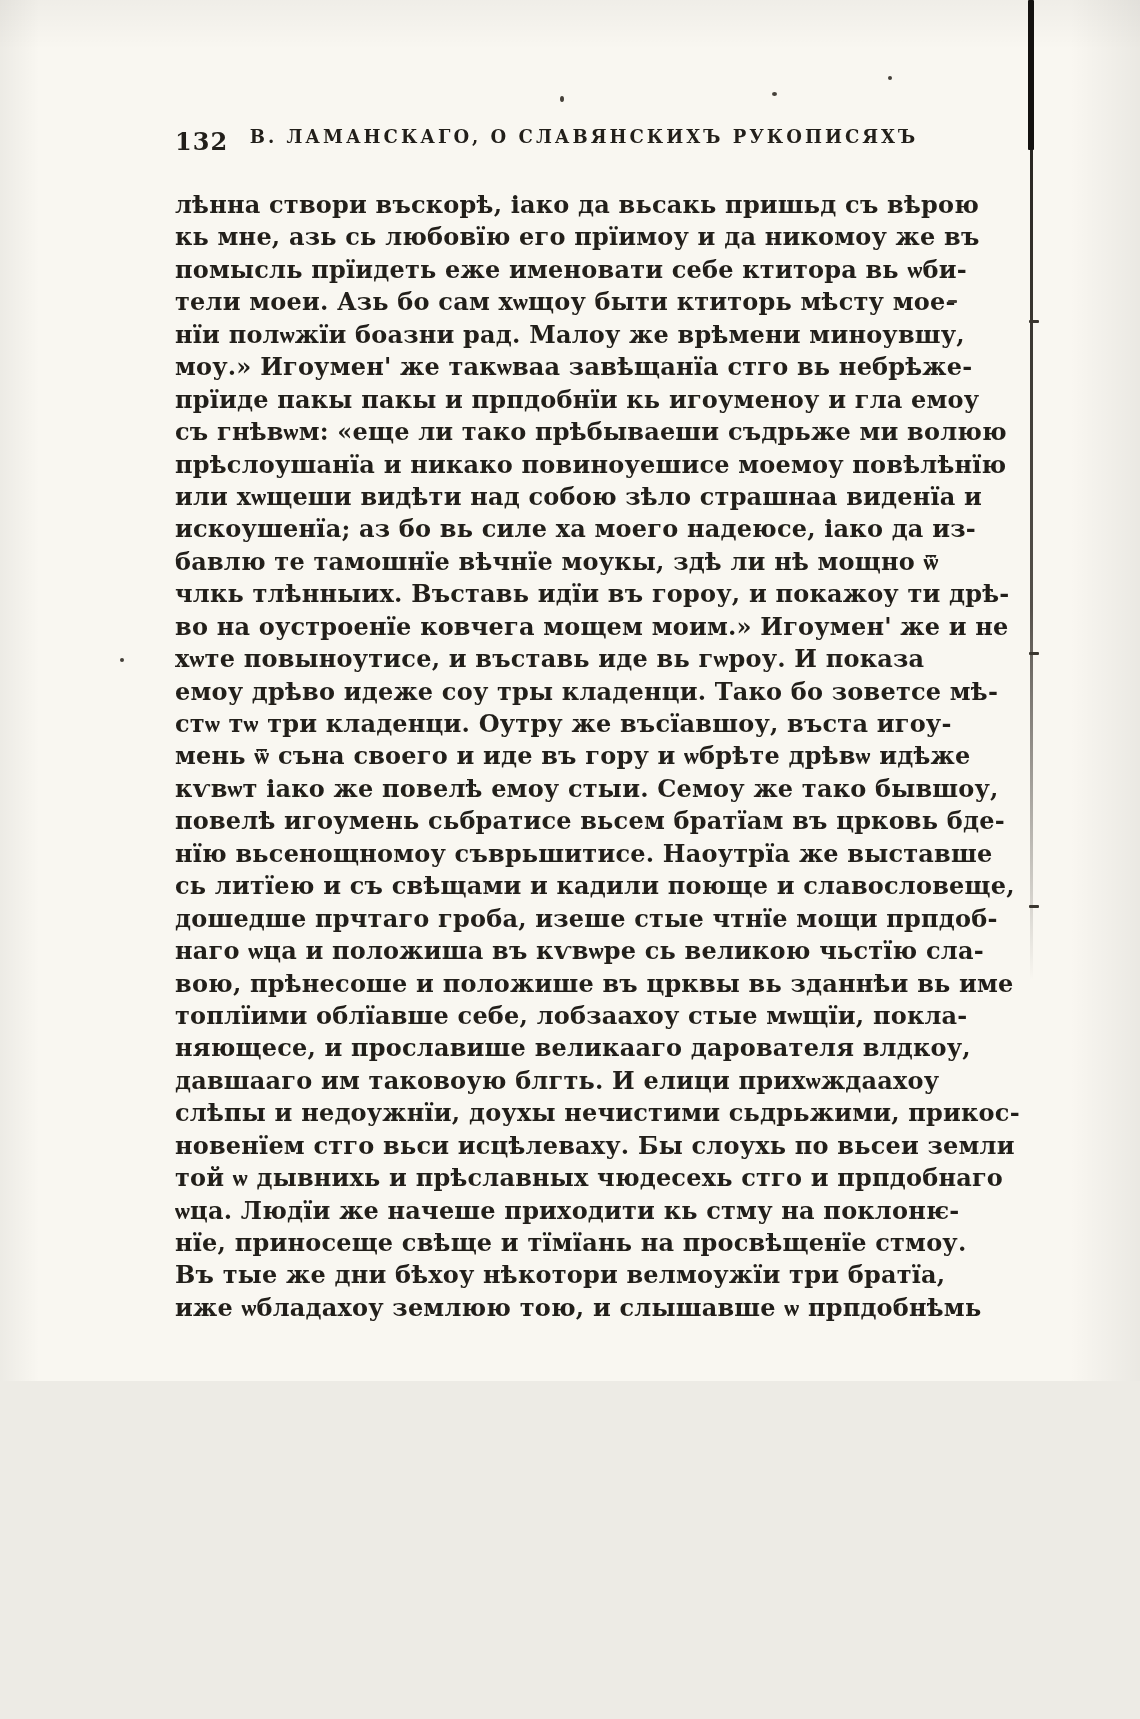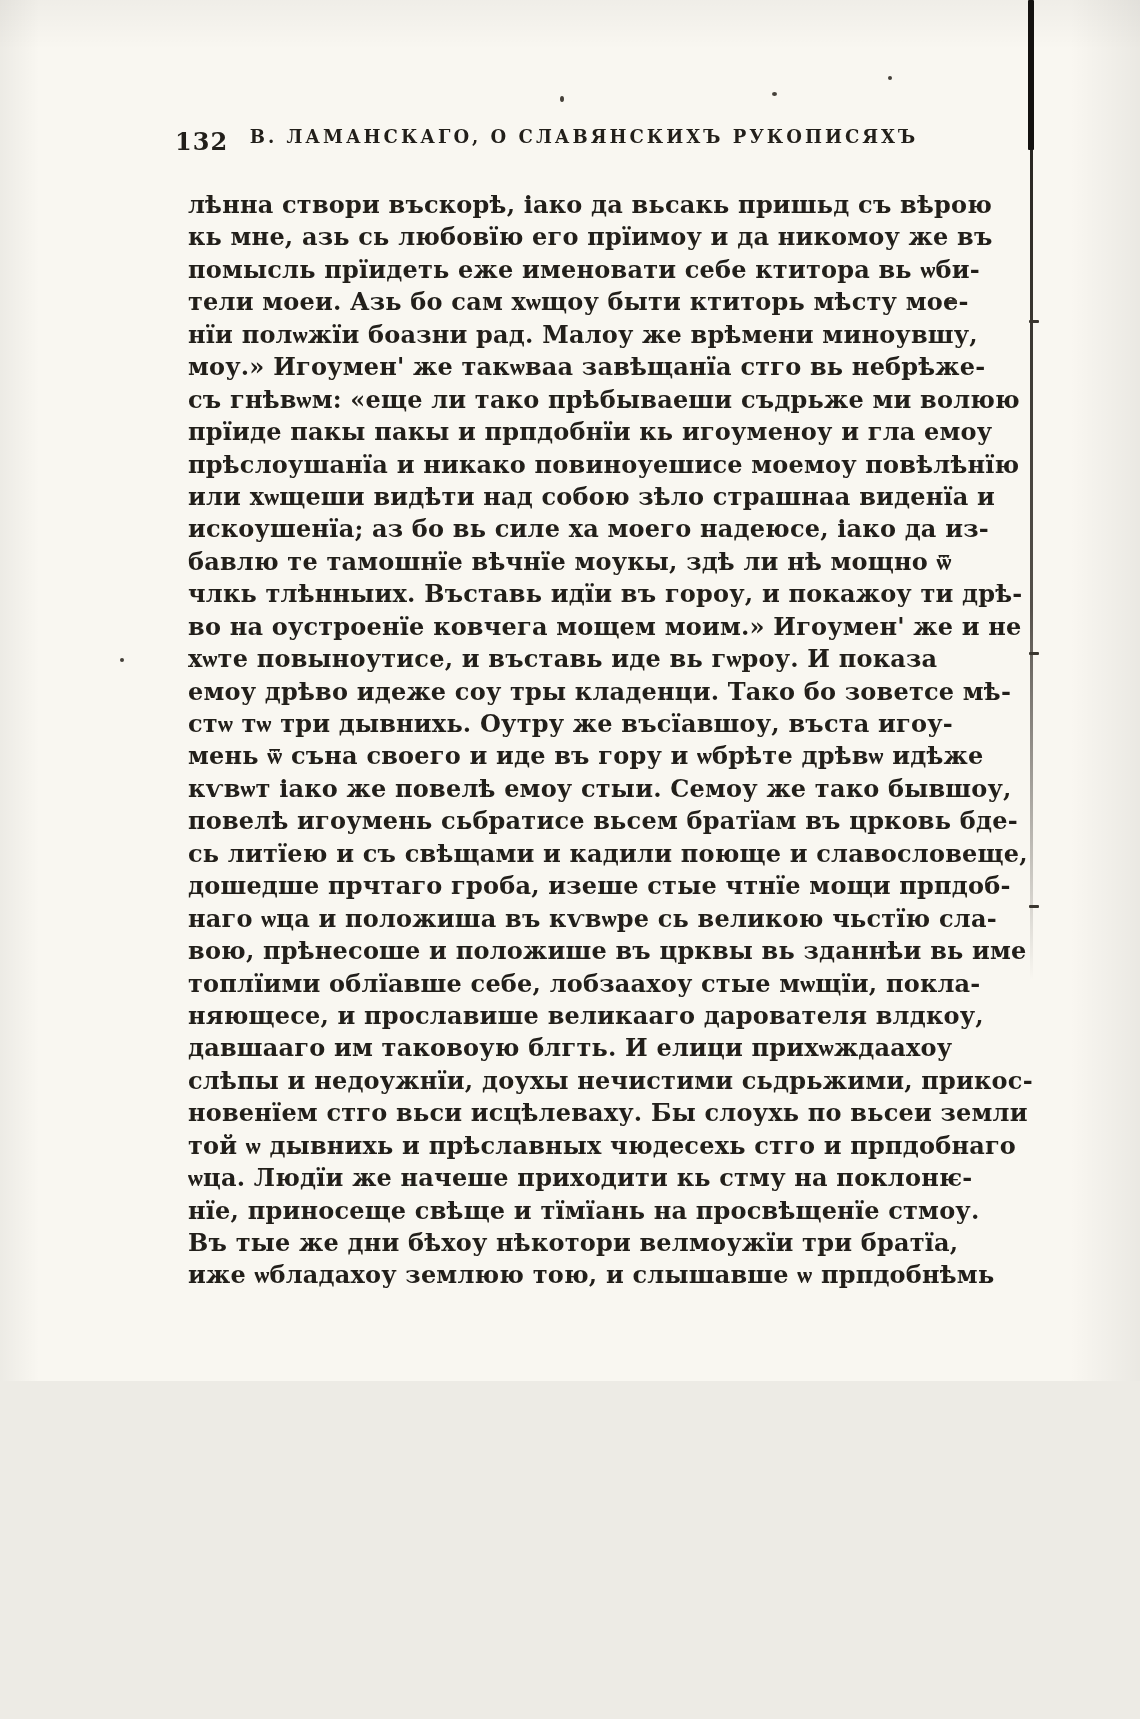--- a/index.html
+++ b/index.html
@@ -51,21 +51,21 @@
     padding-left: 70px;
     font-size: 18px;
     font-weight: 700;
     letter-spacing: 3px;
     white-space: nowrap;
   }
 
   .body-text {
     position: absolute;
     top: 189px;
-    left: 188px;
+    left: 175px;
     width: 748px;
   }
   .body-text .line {
     font-size: 24px;
     font-weight: 700;
     line-height: 32.45px;
     height: 32.45px;
     white-space: nowrap;
     text-align: justify;
     text-align-last: justify;
@@ -111,34 +111,35 @@
     <span class="running-header">В. ЛАМАНСКАГО, О СЛАВЯНСКИХЪ РУКОПИСЯХЪ</span>
   </div>
 
   <div class="body-text">
       <div class="line">лѣнна створи въскорѣ, іако да вьсакь пришьд съ вѣрою</div>
       <div class="line">кь мне, азь сь любовїю его прїимоу и да никомоу же въ</div>
       <div class="line">помысль прїидеть еже именовати себе ктитора вь ѡби-</div>
       <div class="line">тели моеи. Азь бо сам хѡщоу быти ктиторь мѣсту мое-</div>
       <div class="line">нїи полѡжїи боазни рад. Малоу же врѣмени миноувшу,</div>
       <div class="line">моу.» Игоумен' же такѡваа завѣщанїа стго вь небрѣже-</div>
+      <div class="line">прїиде пакы пакы и прпдобнїи кь игоуменоу и гла емоу</div>
       <div class="line">съ гнѣвѡм: «еще ли тако прѣбываеши съдрьже ми волюю</div>
-      <div class="line">прїиде пакы пакы и прпдобнїи кь игоуменоу и гла емоу</div>
       <div class="line">прѣслоушанїа и никако повиноуешисе моемоу повѣлѣнїю</div>
       <div class="line">или хѡщеши видѣти над собою зѣло страшнаа виденїа и</div>
       <div class="line">искоушенїа; аз бо вь силе ха моего надеюсе, іако да из-</div>
       <div class="line">бавлю те тамошнїе вѣчнїе моукы, здѣ ли нѣ мощно ѿ</div>
       <div class="line">члкь тлѣнныих. Въставь идїи въ гороу, и покажоу ти дрѣ-</div>
       <div class="line">во на оустроенїе ковчега мощем моим.» Игоумен' же и не</div>
       <div class="line">хѡте повыноутисе, и въставь иде вь гѡроу. И показа</div>
       <div class="line">емоу дрѣво идеже соу тры кладенци. Тако бо зоветсе мѣ-</div>
-      <div class="line">стѡ тѡ три дывнихь. Оутру же въсїавшоу, въста игоу-</div>
+      <div class="line">стѡ тѡ три кладенци. Оутру же въсїавшоу, въста игоу-</div>
       <div class="line">мень ѿ съна своего и иде въ гору и ѡбрѣте дрѣвѡ идѣже</div>
       <div class="line">кѵвѡт іако же повелѣ емоу стыи. Семоу же тако бывшоу,</div>
       <div class="line">повелѣ игоумень сьбратисе вьсем братїам въ црковь бде-</div>
+      <div class="line">нїю вьсенощномоу съврьшитисе. Наоутрїа же выставше</div>
       <div class="line">сь литїею и съ свѣщами и кадили поюще и славословеще,</div>
       <div class="line">дошедше прчтаго гроба, изеше стые чтнїе мощи прпдоб-</div>
       <div class="line">наго ѡца и положиша въ кѵвѡре сь великою чьстїю сла-</div>
       <div class="line">вою, прѣнесоше и положише въ црквы вь зданнѣи вь име</div>
       <div class="line">топлїими облїавше себе, лобзаахоу стые мѡщїи, покла-</div>
       <div class="line">няющесе, и прославише великааго дарователя влдкоу,</div>
       <div class="line">давшааго им таковоую блгть. И елици прихѡждаахоу</div>
       <div class="line">слѣпы и недоужнїи, доухы нечистими сьдрьжими, прикос-</div>
       <div class="line">новенїем стго вьси исцѣлеваху. Бы слоухь по вьсеи земли</div>
       <div class="line">той ѡ дывнихь и прѣславных чюдесехь стго и прпдобнаго</div>

